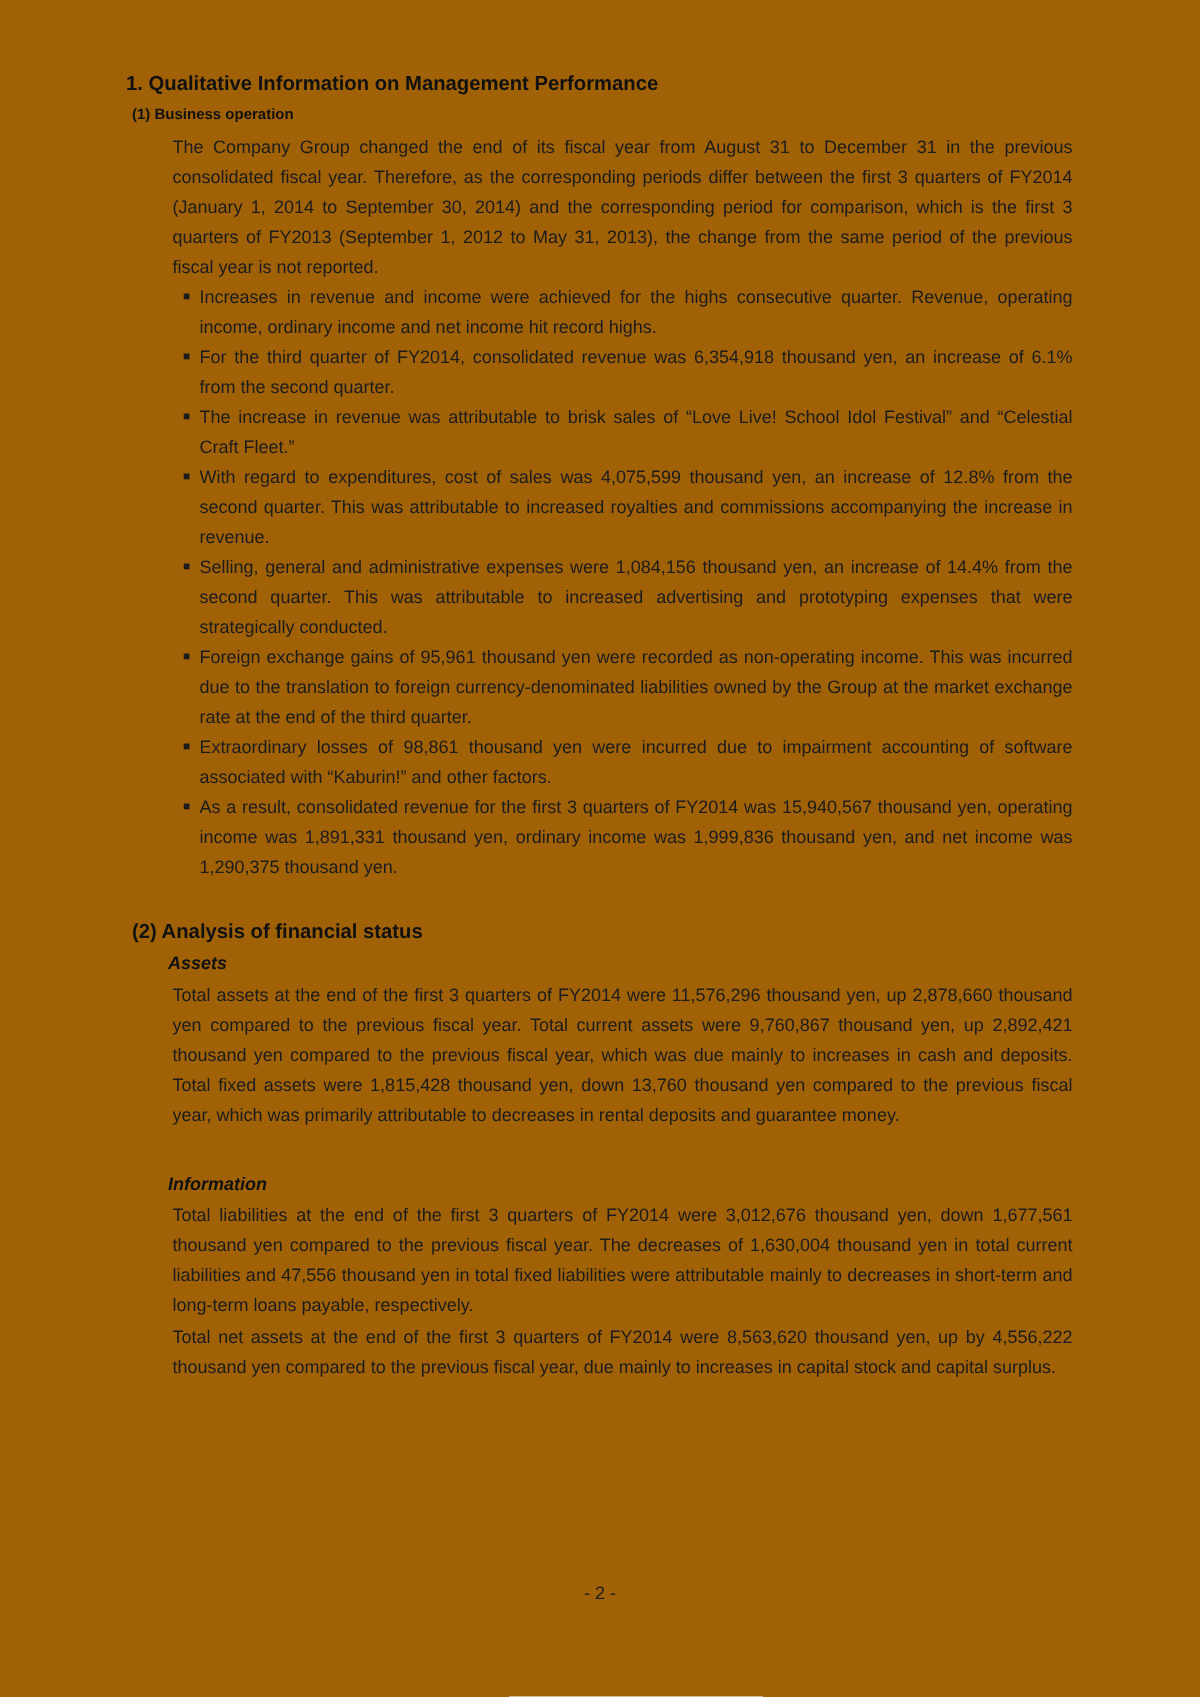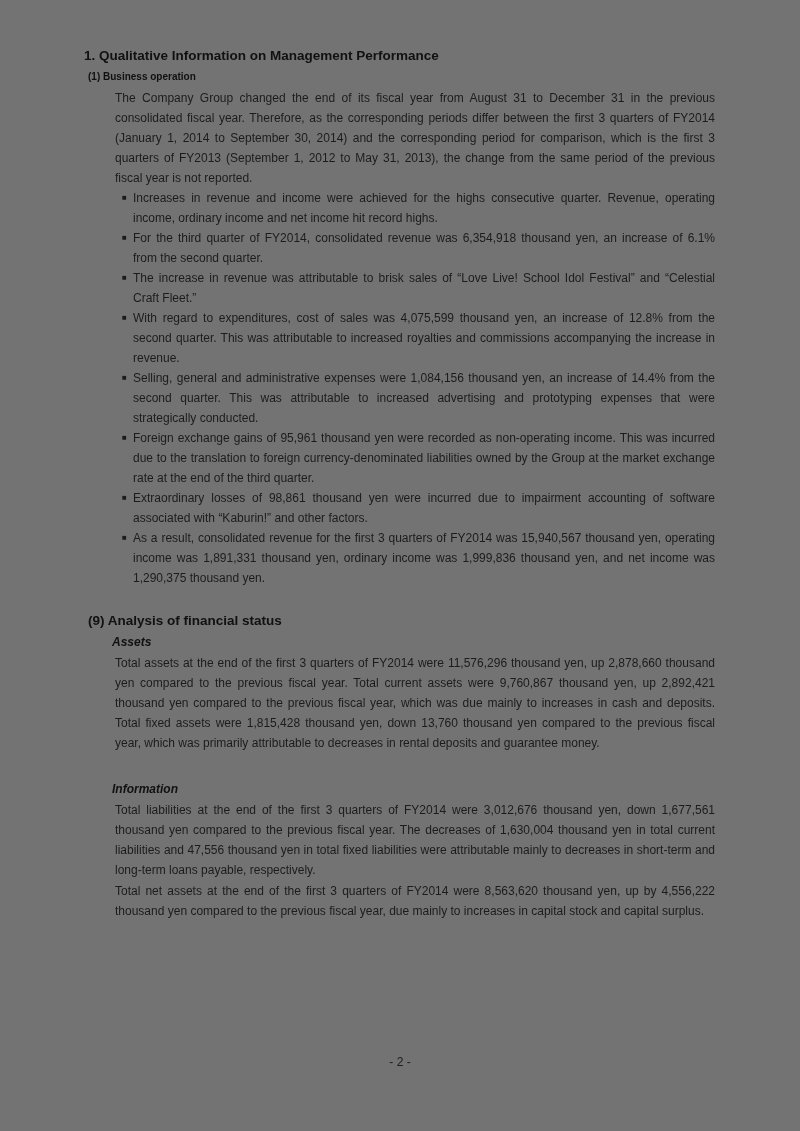--- a/index.html
+++ b/index.html
@@ -6,21 +6,21 @@
   html, body { background: #ffffff; }
   body {
     width: 800px; height: 1131px;
     font-family: "Liberation Sans", "DejaVu Sans", sans-serif;
     color: #1c1c1c;
     -webkit-font-smoothing: antialiased;
   }
   .page {
     position: relative;
     width: 800px; height: 1131px;
-    background: #737373;
+    background: #a16207;
     overflow: hidden;
   }
   .doc-title {
     margin: 46px 85px 0 84px;
     font-size: 13.5px;
     font-weight: bold;
     line-height: 19px;
     color: #111111;
   }
   .sub-heading {
@@ -129,21 +129,21 @@
         <span>Extraordinary losses of 98,861 thousand yen were incurred due to impairment accounting of software associated with “Kaburin!” and other factors.</span>
       </li>
       <li>
         <span class="marker">■</span>
         <span>As a result, consolidated revenue for the first 3 quarters of FY2014 was 15,940,567 thousand yen, operating income was 1,891,331 thousand yen, ordinary income was 1,999,836 thousand yen, and net income was 1,290,375 thousand yen.</span>
       </li>
     </ul>
   </section>
 
   <section>
-    <h2 class="section2-heading">(9) Analysis of financial status</h2>
+    <h2 class="section2-heading">(2) Analysis of financial status</h2>
 
     <h3 class="fin-sub">Assets</h3>
     <p class="fin-par">Total assets at the end of the first 3 quarters of FY2014 were 11,576,296 thousand yen, up 2,878,660 thousand yen compared to the previous fiscal year. Total current assets were 9,760,867 thousand yen, up 2,892,421 thousand yen compared to the previous fiscal year, which was due mainly to increases in cash and deposits. Total fixed assets were 1,815,428 thousand yen, down 13,760 thousand yen compared to the previous fiscal year, which was primarily attributable to decreases in rental deposits and guarantee money.</p>
 
     <h3 class="fin-sub gap">Information</h3>
     <p class="fin-par">Total liabilities at the end of the first 3 quarters of FY2014 were 3,012,676 thousand yen, down 1,677,561 thousand yen compared to the previous fiscal year. The decreases of 1,630,004 thousand yen in total current liabilities and 47,556 thousand yen in total fixed liabilities were attributable mainly to decreases in short-term and long-term loans payable, respectively.</p>
 
     <p class="fin-par">Total net assets at the end of the first 3 quarters of FY2014 were 8,563,620 thousand yen, up by 4,556,222 thousand yen compared to the previous fiscal year, due mainly to increases in capital stock and capital surplus.</p>
   </section>
 

